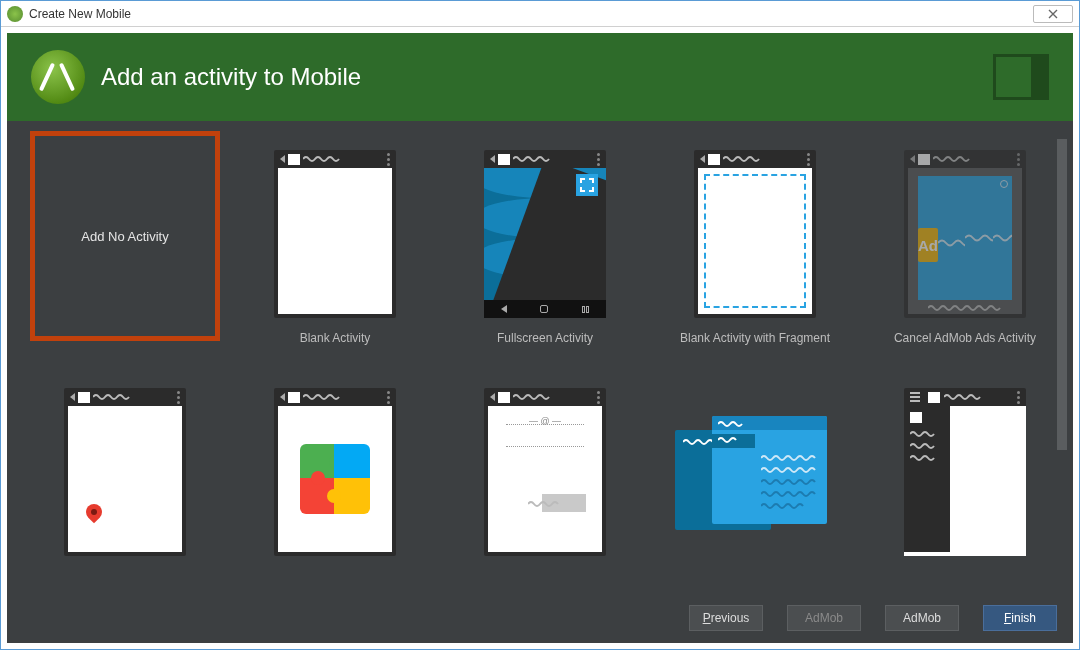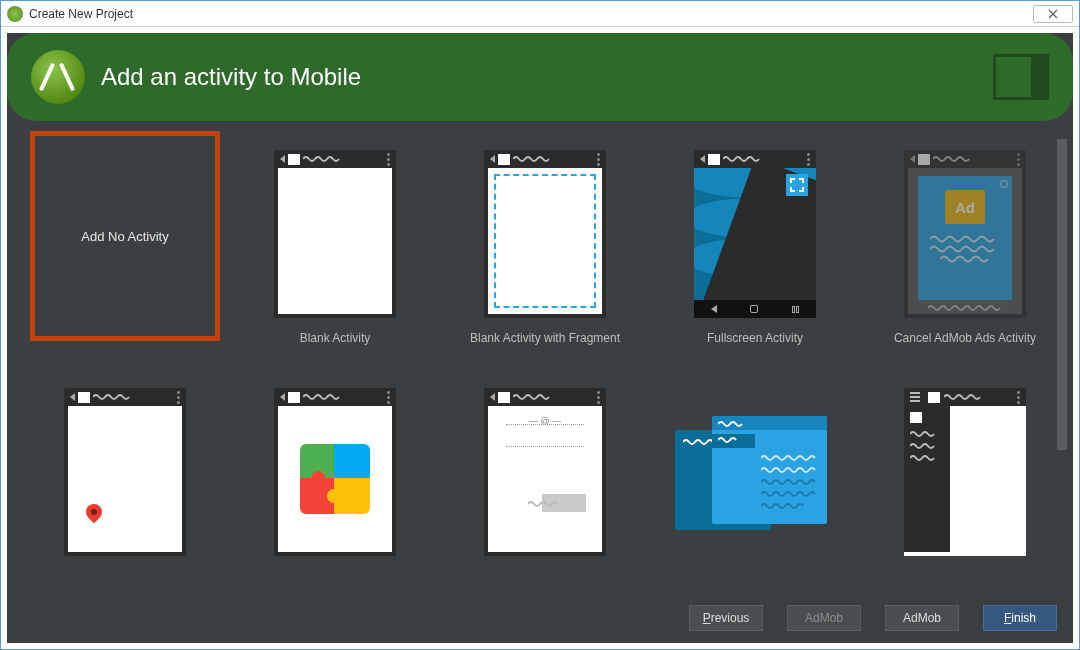--- a/index.html
+++ b/index.html
@@ -51,21 +51,20 @@
     flex-direction: column;
     position: relative;
   }
   .banner {
     height: 88px;
     background: #2e6b2a;
     display: flex;
     align-items: center;
     padding: 0 24px;
     color: #fff;
-    border-radius: 29px;
   }
   .banner .logo {
     width: 54px; height: 54px; margin-right: 16px;
     border-radius: 50%;
     background: radial-gradient(circle at 40% 35%, #8bc34a 0%, #4b830d 80%);
     position: relative;
   }
   .banner .logo::before, .banner .logo::after {
     content: "";
     position: absolute;
@@ -226,21 +225,21 @@
   .navbtn-home{width:8px;height:8px;border:1px solid #aaa;border-radius:2px;}
   .navbtn-recent{display:flex;gap:1px;}
   .navbtn-recent i{width:3px;height:7px;border:1px solid #aaa;}
 
   
   .admob-outer { opacity:0.55; }
   .admob-screen { background:#58595b !important; }
   .admob-inner {
     position:absolute; top:8px; left:10px; right:10px; bottom:14px;
     background:#29a3e2;
-    display:flex; flex-direction:column; align-items:center;
+    display:flex; flex-direction:row; align-items:center;
   }
   .ad-badge { margin-top:14px; width:40px;height:34px; background:#f3b80b; color:#fff; font-weight:bold; display:flex;align-items:center;justify-content:center; font-size:15px; border-radius:2px;}
   .admob-close{position:absolute; right:4px; top:4px; width:8px;height:8px;border:1px solid #cfe8f7;border-radius:50%;}
 
   
   .map-screen {
     background: linear-gradient(160deg, #cfe9f5 0%, #cfe9f5 40%, #e8e3c9 40%, #e8e3c9 100%);
     position:absolute;
   }
   .road {position:absolute; background:#fff;}
@@ -315,21 +314,21 @@
   .btn.primary { border-color:#4a6e9b; background:#365880; color:#fff;}
   .mn { text-decoration: underline; }
 </style>
 </head>
 <body>
 
 <div class="window">
 
   <div class="titlebar">
     <div class="app-icon"></div>
-    <span>Create New Project</span>
+    <span>Create New Mobile</span>
     <div class="close-btn">
       <svg width="12" height="10">
           <path d="M2 1 L10 9 M10 1 L2 9" stroke="#666" stroke-width="1.4" fill="none"></path>
         </svg>
     </div>
   </div>
 
   <div class="inner">
 
     <div class="banner">
@@ -362,45 +361,20 @@
                 <div class="dots">
                     <span></span>
                     <span></span>
                     <span></span>
                   </div>
               </div>
               <div class="screen"></div>
             </div>
           </div>
           <div class="label">Blank Activity</div>
-        </div>
-
-        <div class="cell">
-          <div class="thumb-wrap">
-            <div class="phone">
-              <div class="statusbar">
-                <div class="left">
-                    <div class="back-tri"></div>
-                    <div class="page"></div>
-                  <svg width="40" height="8" class="sq-svg dark">
-                      <path d="M0 4 Q3 0 6 4 T12 4 T18 4 T24 4 T30 4 T36 4"></path>
-                    </svg>
-                </div>
-                <div class="dots">
-                    <span></span>
-                    <span></span>
-                    <span></span>
-                  </div>
-              </div>
-              <div class="screen">
-                <div class="dashed-inner"></div>
-              </div>
-            </div>
-          </div>
-          <div class="label">Blank Activity with Fragment</div>
         </div>
 
         <div class="cell">
           <div class="thumb-wrap">
             <div class="phone">
               <div class="statusbar">
                 <div class="left">
                     <div class="back-tri"></div>
                     <div class="page"></div>
                   <svg width="40" height="8" class="sq-svg dark">
@@ -432,20 +406,45 @@
                     </div>
                 </div>
               </div>
             </div>
           </div>
           <div class="label">Fullscreen Activity</div>
         </div>
 
         <div class="cell">
           <div class="thumb-wrap">
+            <div class="phone">
+              <div class="statusbar">
+                <div class="left">
+                    <div class="back-tri"></div>
+                    <div class="page"></div>
+                  <svg width="40" height="8" class="sq-svg dark">
+                      <path d="M0 4 Q3 0 6 4 T12 4 T18 4 T24 4 T30 4 T36 4"></path>
+                    </svg>
+                </div>
+                <div class="dots">
+                    <span></span>
+                    <span></span>
+                    <span></span>
+                  </div>
+              </div>
+              <div class="screen">
+                <div class="dashed-inner"></div>
+              </div>
+            </div>
+          </div>
+          <div class="label">Blank Activity with Fragment</div>
+        </div>
+
+        <div class="cell">
+          <div class="thumb-wrap">
             <div class="phone admob-outer">
               <div class="statusbar">
                 <div class="left">
                     <div class="back-tri"></div>
                     <div class="page"></div>
                   <svg width="40" height="8" class="sq-svg dark">
                       <path d="M0 4 Q3 0 6 4 T12 4 T18 4 T24 4 T30 4 T36 4"></path>
                     </svg>
                 </div>
                 <div class="dots">

